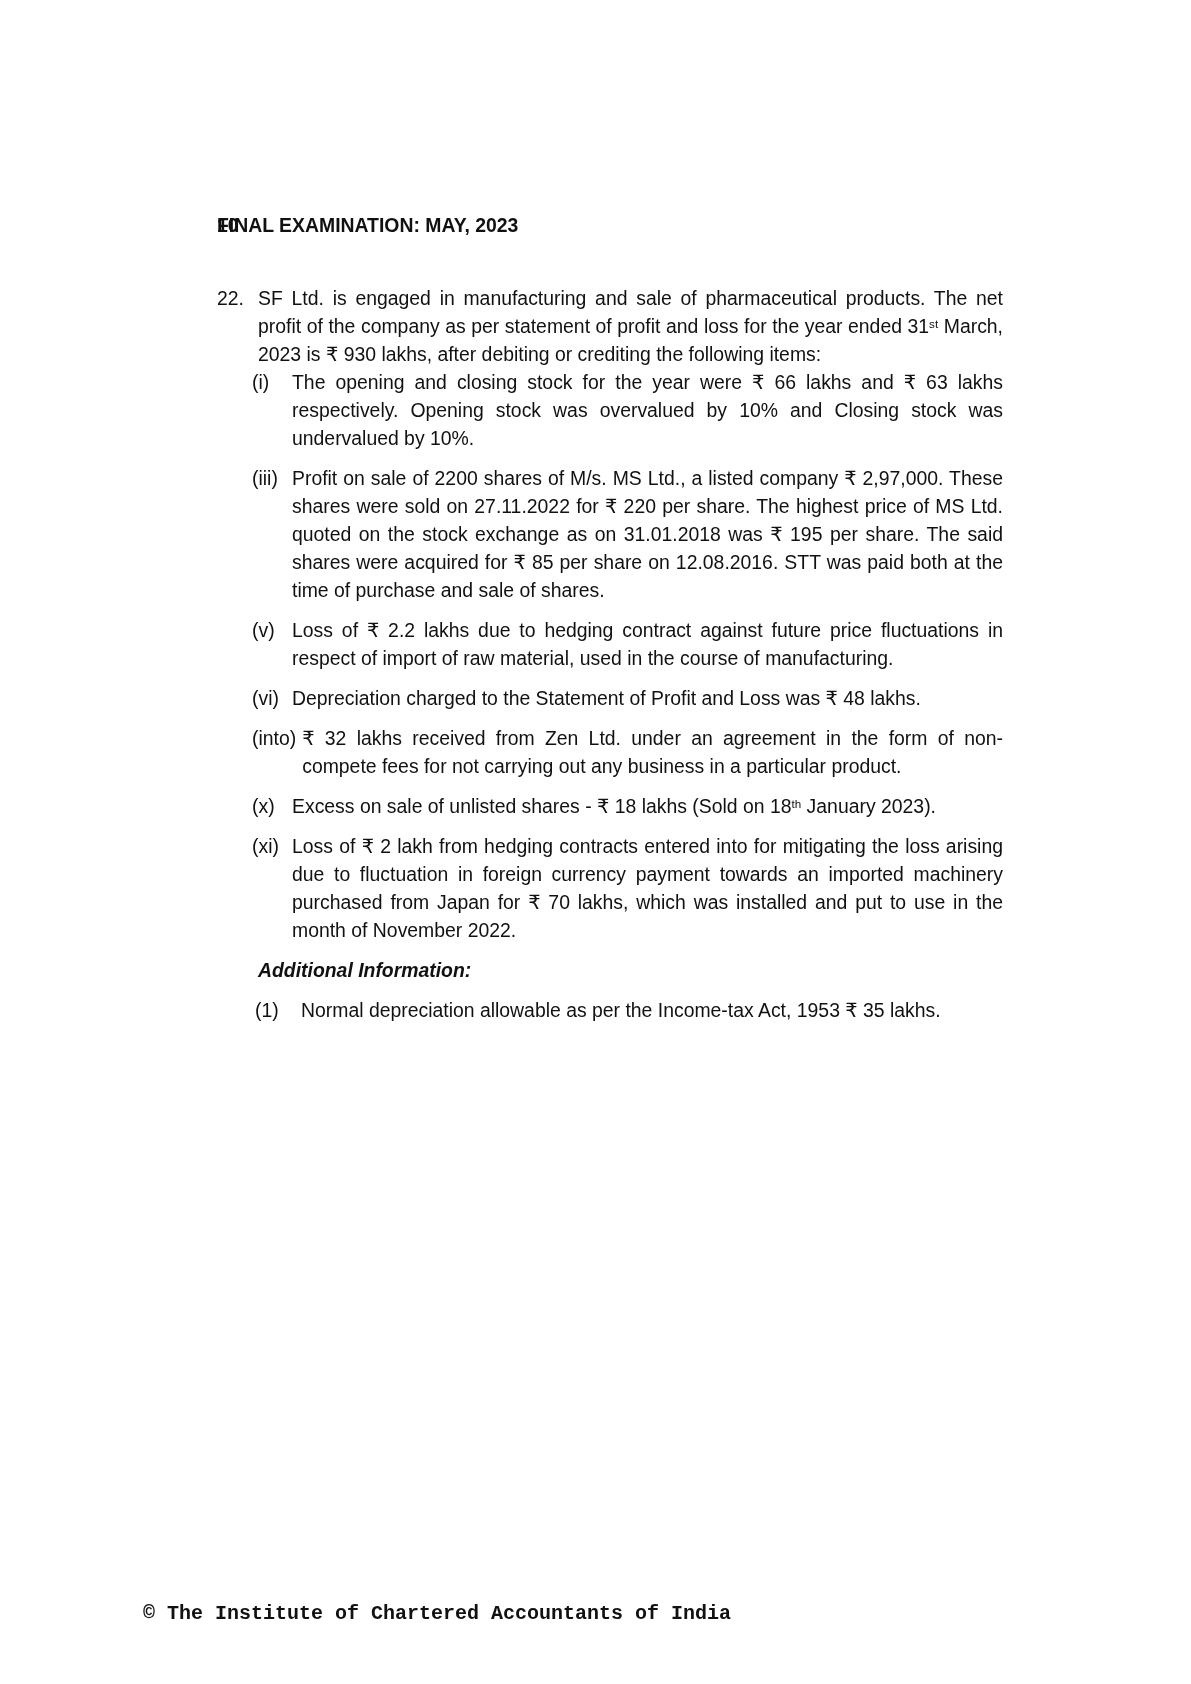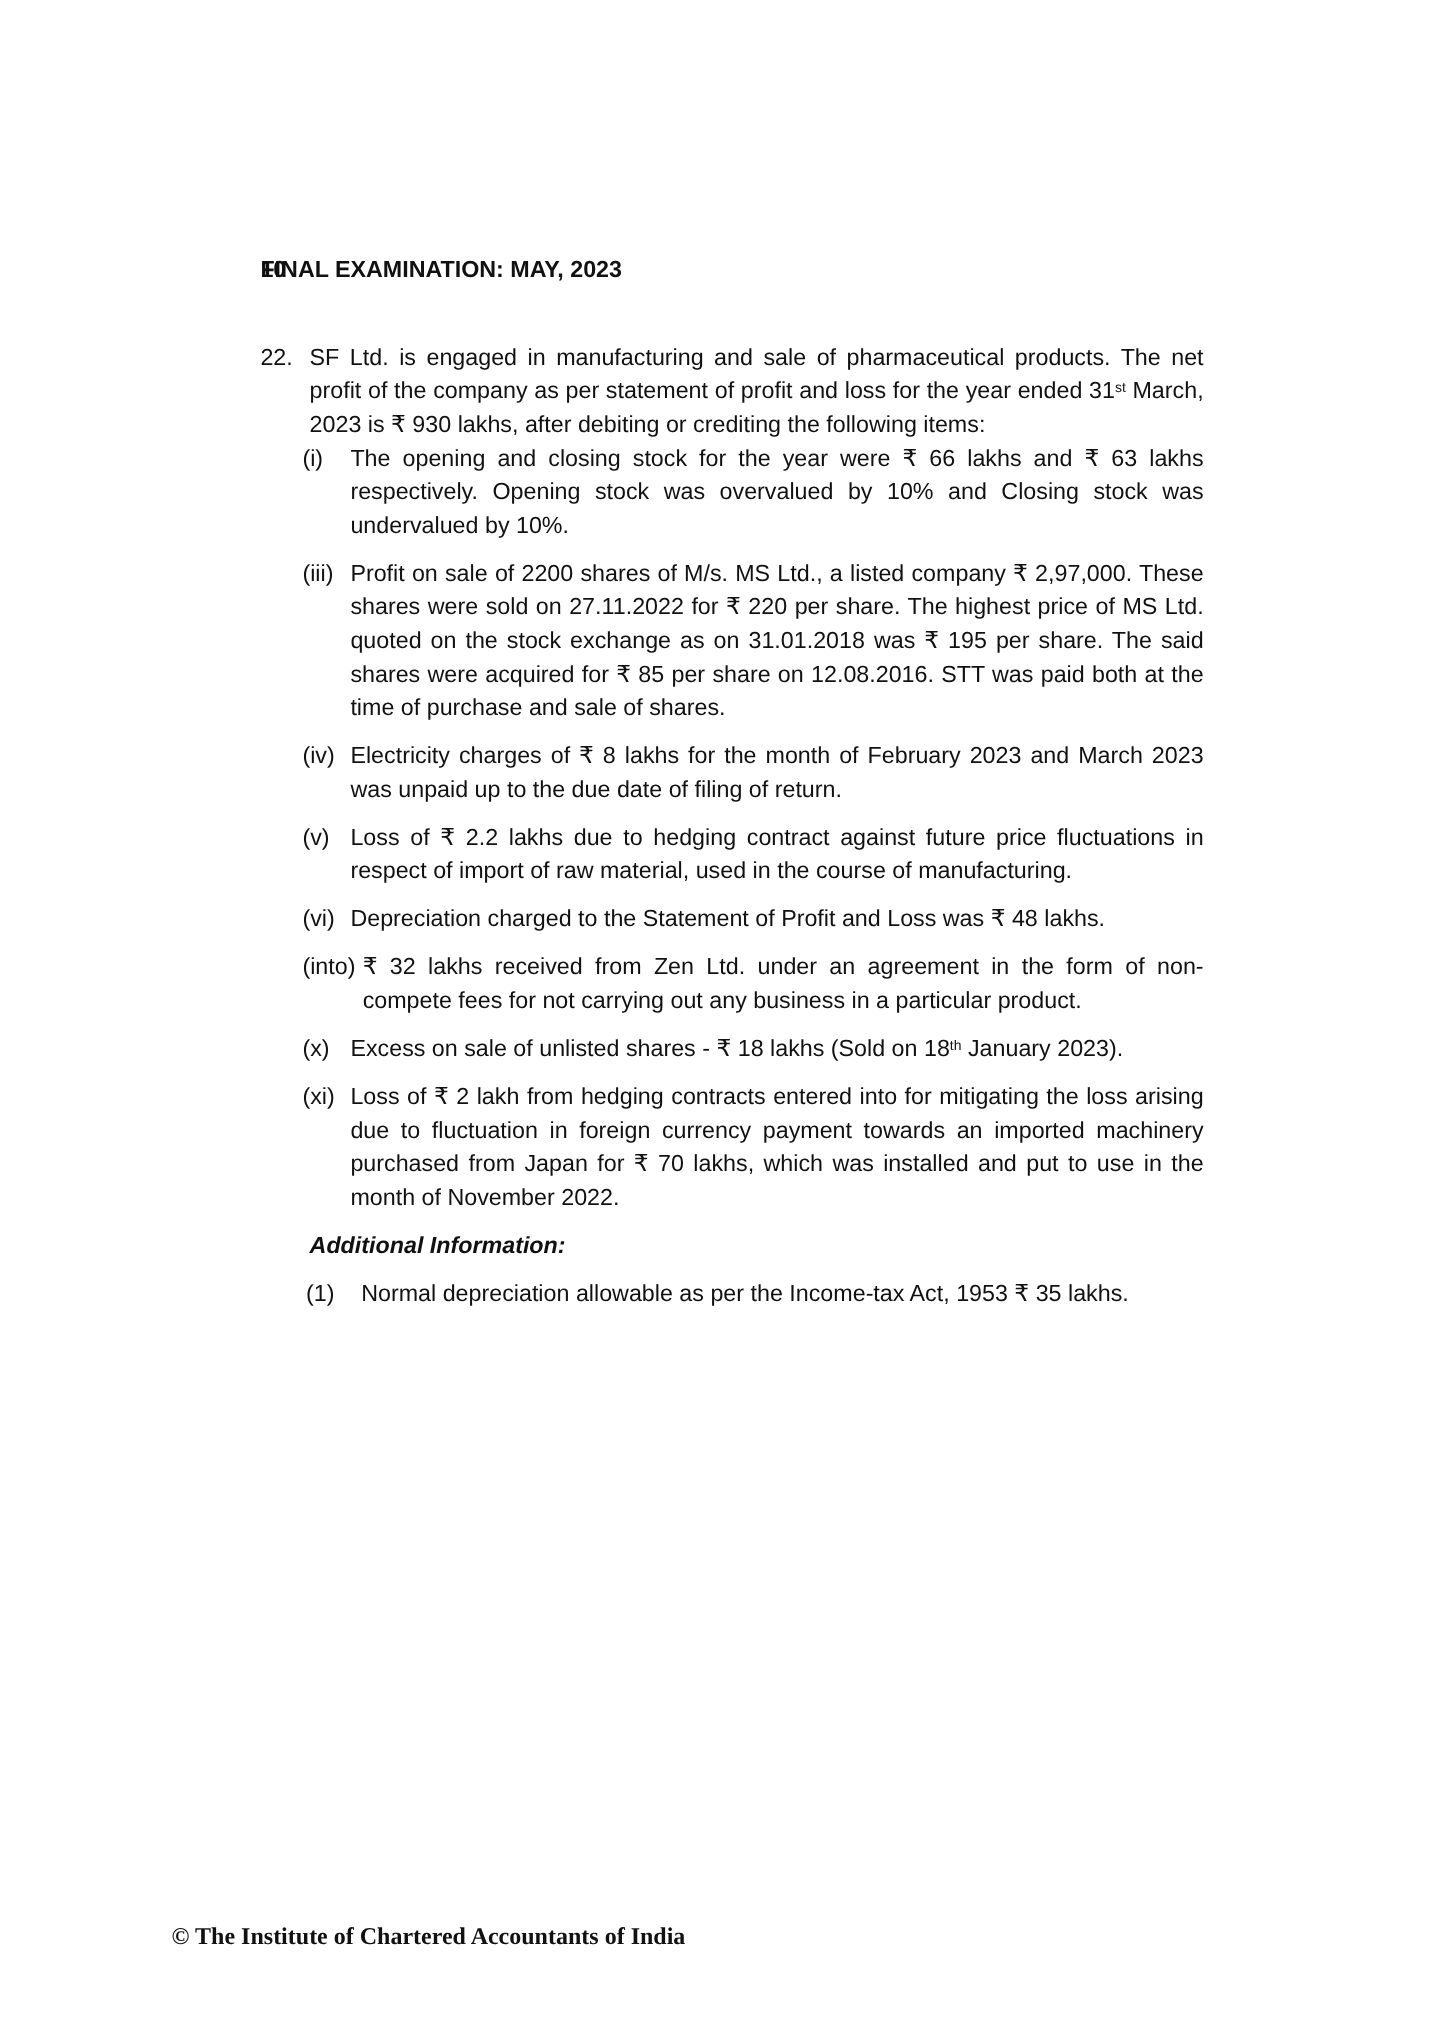--- a/index.html
+++ b/index.html
@@ -89,21 +89,21 @@
     line-height: 0;
     vertical-align: baseline;
     position: relative;
     top: -0.45em;
   }
   
   .page-footer {
     position: absolute;
     left: 143px;
     top: 1600px;
-    font-family: Liberation Serif, serif;
+    font-family: Liberation Mono, monospace;
     font-weight: bold;
     font-size: 20px;
     line-height: 28px;
     color: #111111;
   }
 </style>
 </head>
 <body>
 
 <div class="page">
@@ -126,24 +126,20 @@
         <span class="item-marker">(i)</span>
         <div class="item-text">The opening and closing stock for the year were ₹ 66 lakhs and ₹ 63 lakhs respectively. Opening stock was overvalued by 10% and Closing stock was undervalued by 10%.</div>
       </div>
 
 
       <div class="item">
         <span class="item-marker">(iii)</span>
         <div class="item-text">Profit on sale of 2200 shares of M/s. MS Ltd., a listed company ₹ 2,97,000. These shares were sold on 27.11.2022 for ₹ 220 per share. The highest price of MS Ltd. quoted on the stock exchange as on 31.01.2018 was ₹ 195 per share. The said shares were acquired for ₹ 85 per share on 12.08.2016. STT was paid both at the time of purchase and sale of shares.</div>
       </div>
 
-      <div class="item">
-        <span class="item-marker">(iv)</span>
-        <div class="item-text">Electricity charges of ₹ 8 lakhs for the month of February 2023 and March 2023 was unpaid up to the due date of filing of return.</div>
-      </div>
 
       <div class="item">
         <span class="item-marker">(v)</span>
         <div class="item-text">Loss of ₹ 2.2 lakhs due to hedging contract against future price fluctuations in respect of import of raw material, used in the course of manufacturing.</div>
       </div>
 
       <div class="item">
         <span class="item-marker">(vi)</span>
         <div class="item-text">Depreciation charged to the Statement of Profit and Loss was ₹ 48 lakhs.</div>
       </div>

